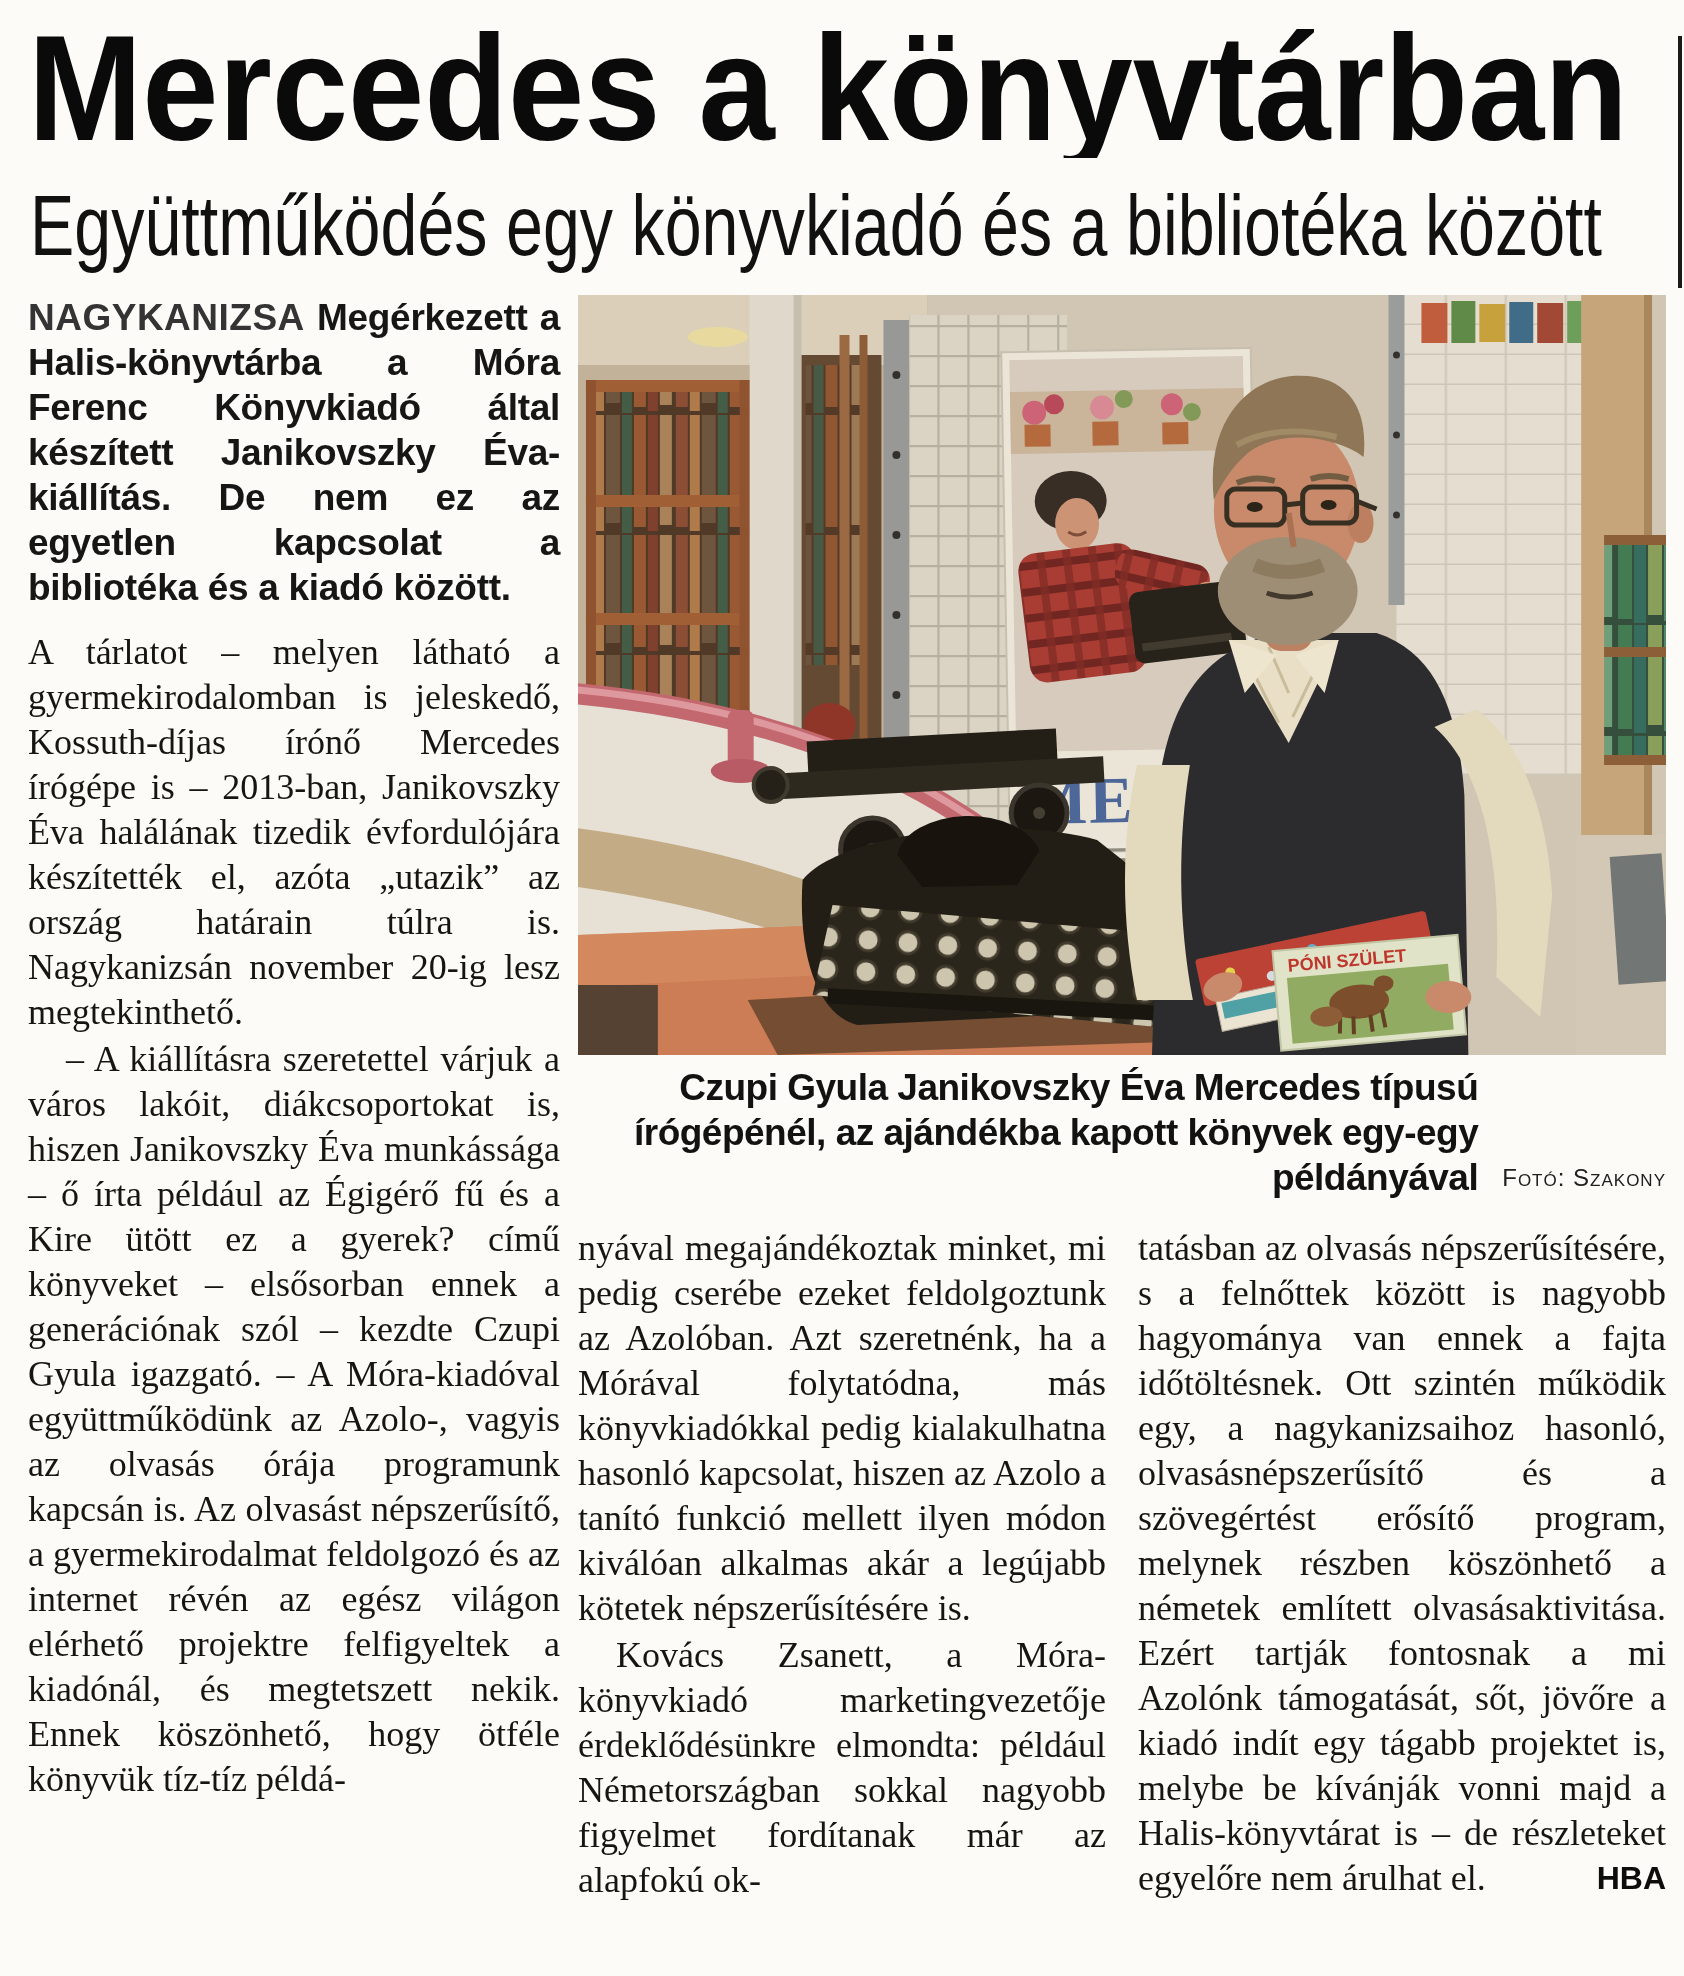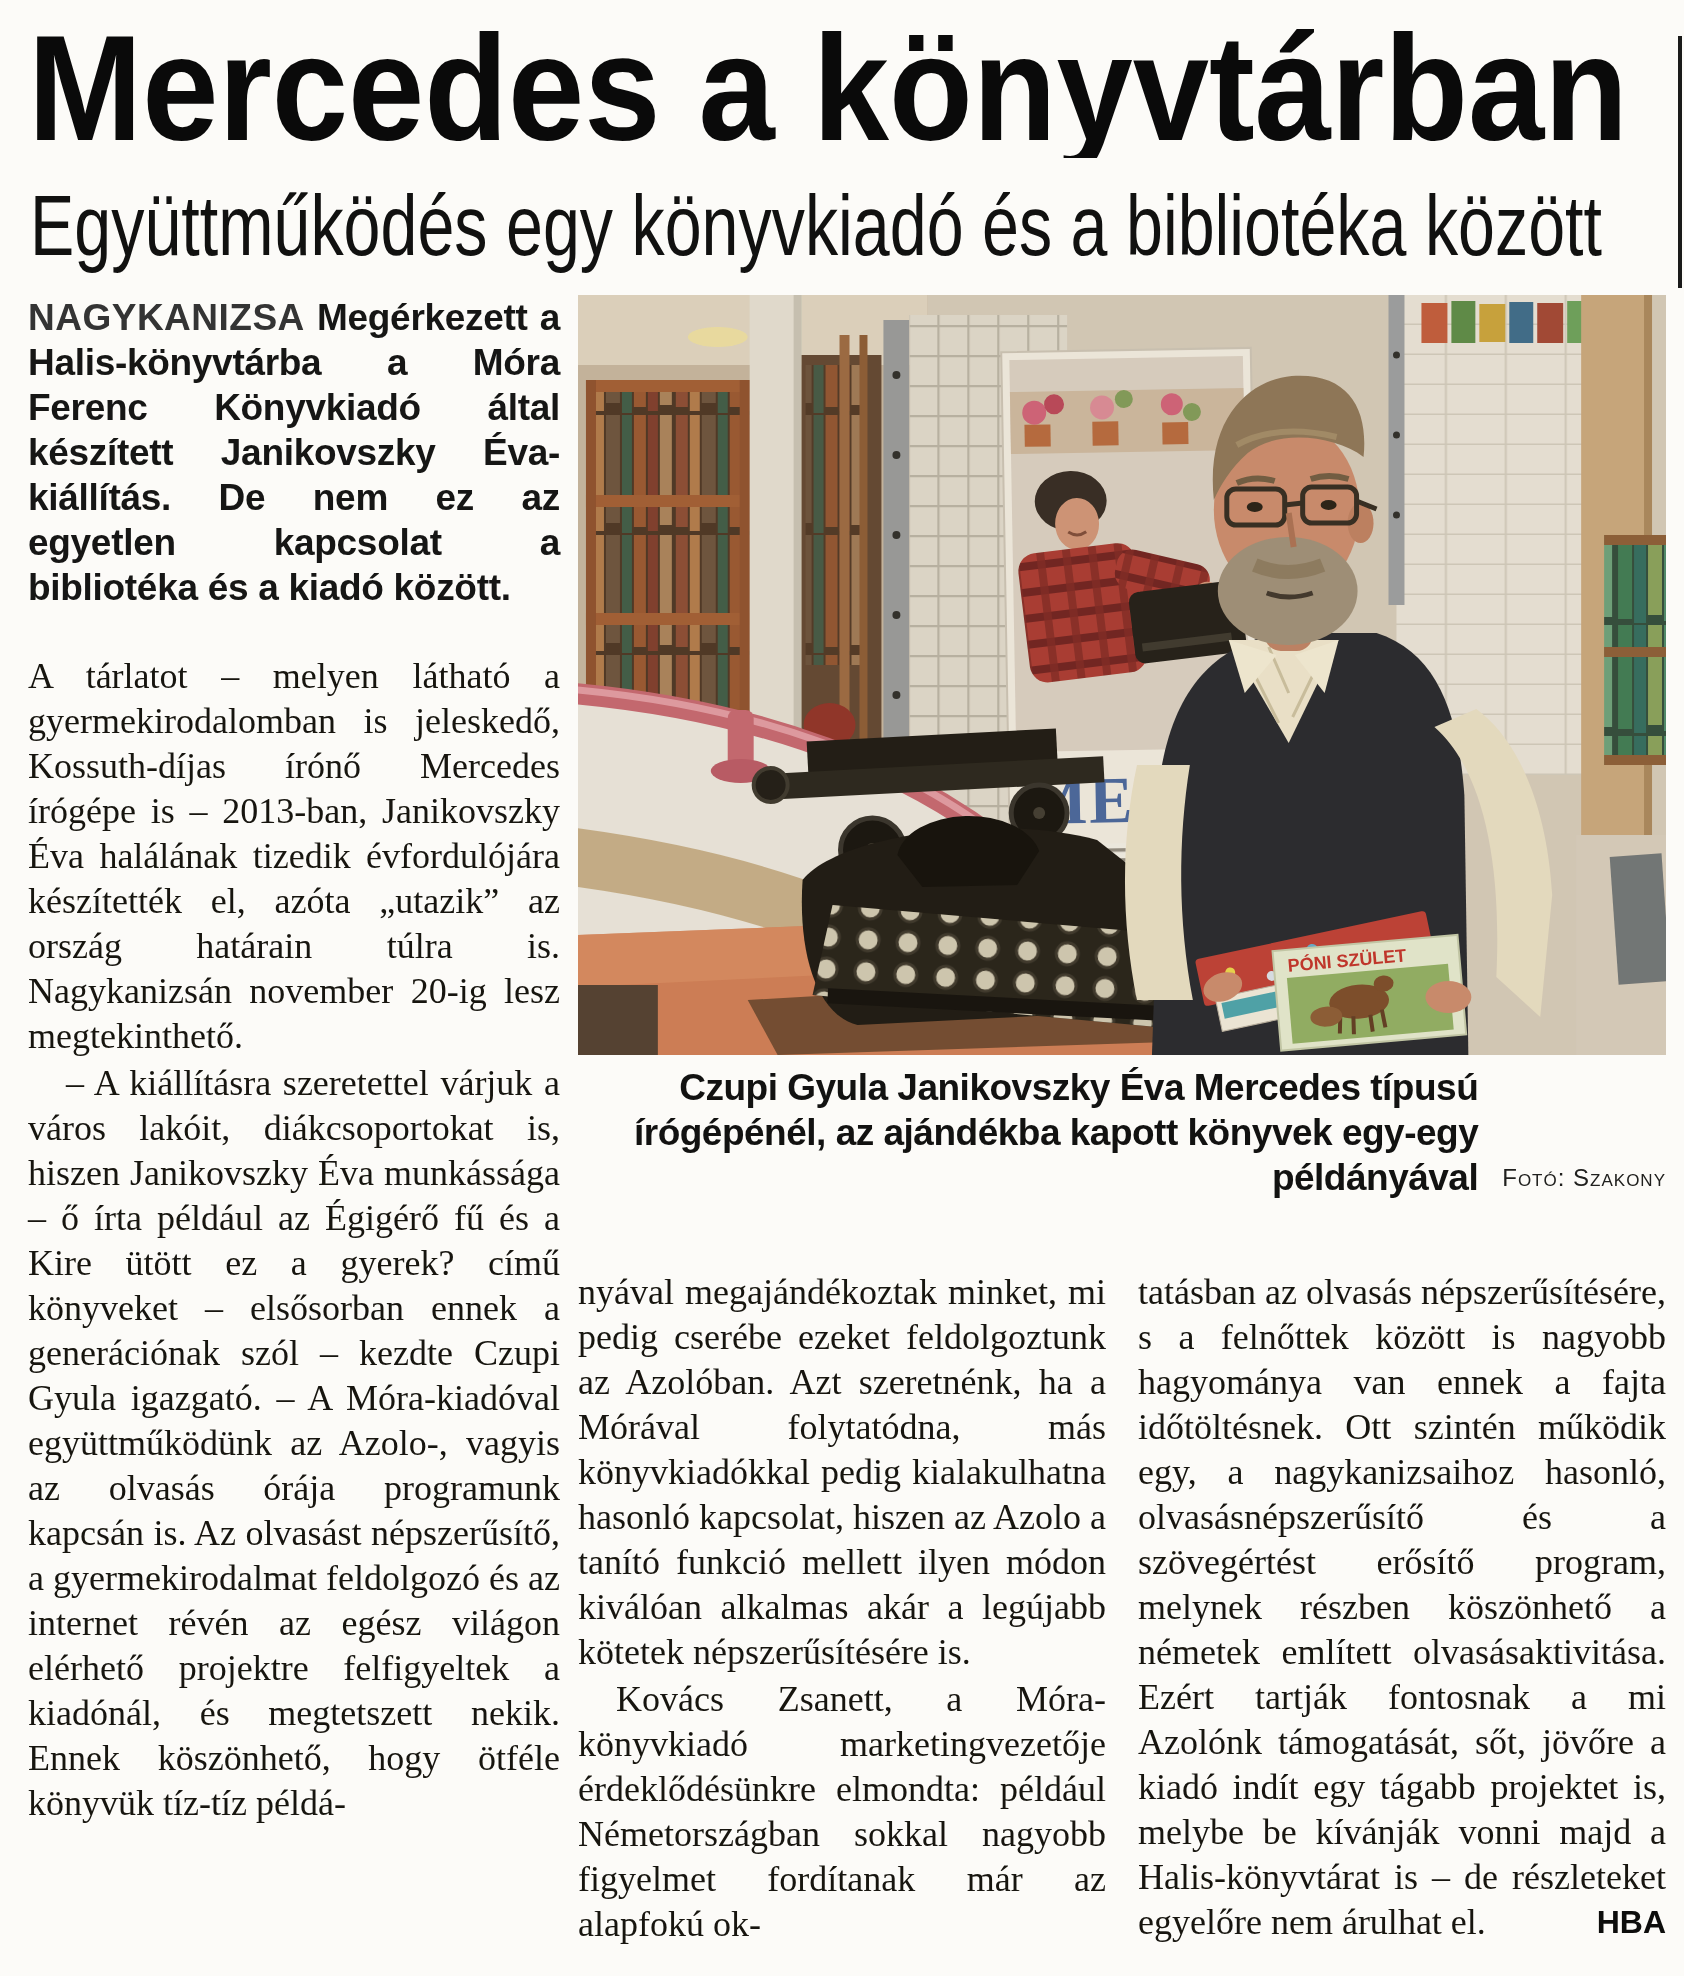--- a/index.html
+++ b/index.html
@@ -24,21 +24,20 @@
   .lead{
     font-family:"Liberation Sans", sans-serif;
     font-weight:bold;font-size:37px;line-height:45px;
     text-align:justify;color:#161615;margin-bottom:20px;
     letter-spacing:-0.3px;
   }
   .lead .loc{color:#343434;letter-spacing:0.5px;}
   .body{
     font-size:36px;line-height:45px;text-align:justify;
     color:#17150f;
-    margin-top:44px;
   }
   .body + .body{margin-top:2px;}
   .indent{text-indent:38px;}
   .photo-fig{margin:0;}
   .photo-svg{display:block;width:100%;height:760px;}
   .caption-row{
     display:flex;align-items:flex-end;gap:24px;
     margin-top:10px;margin-bottom:26px;
   }
   .caption{

